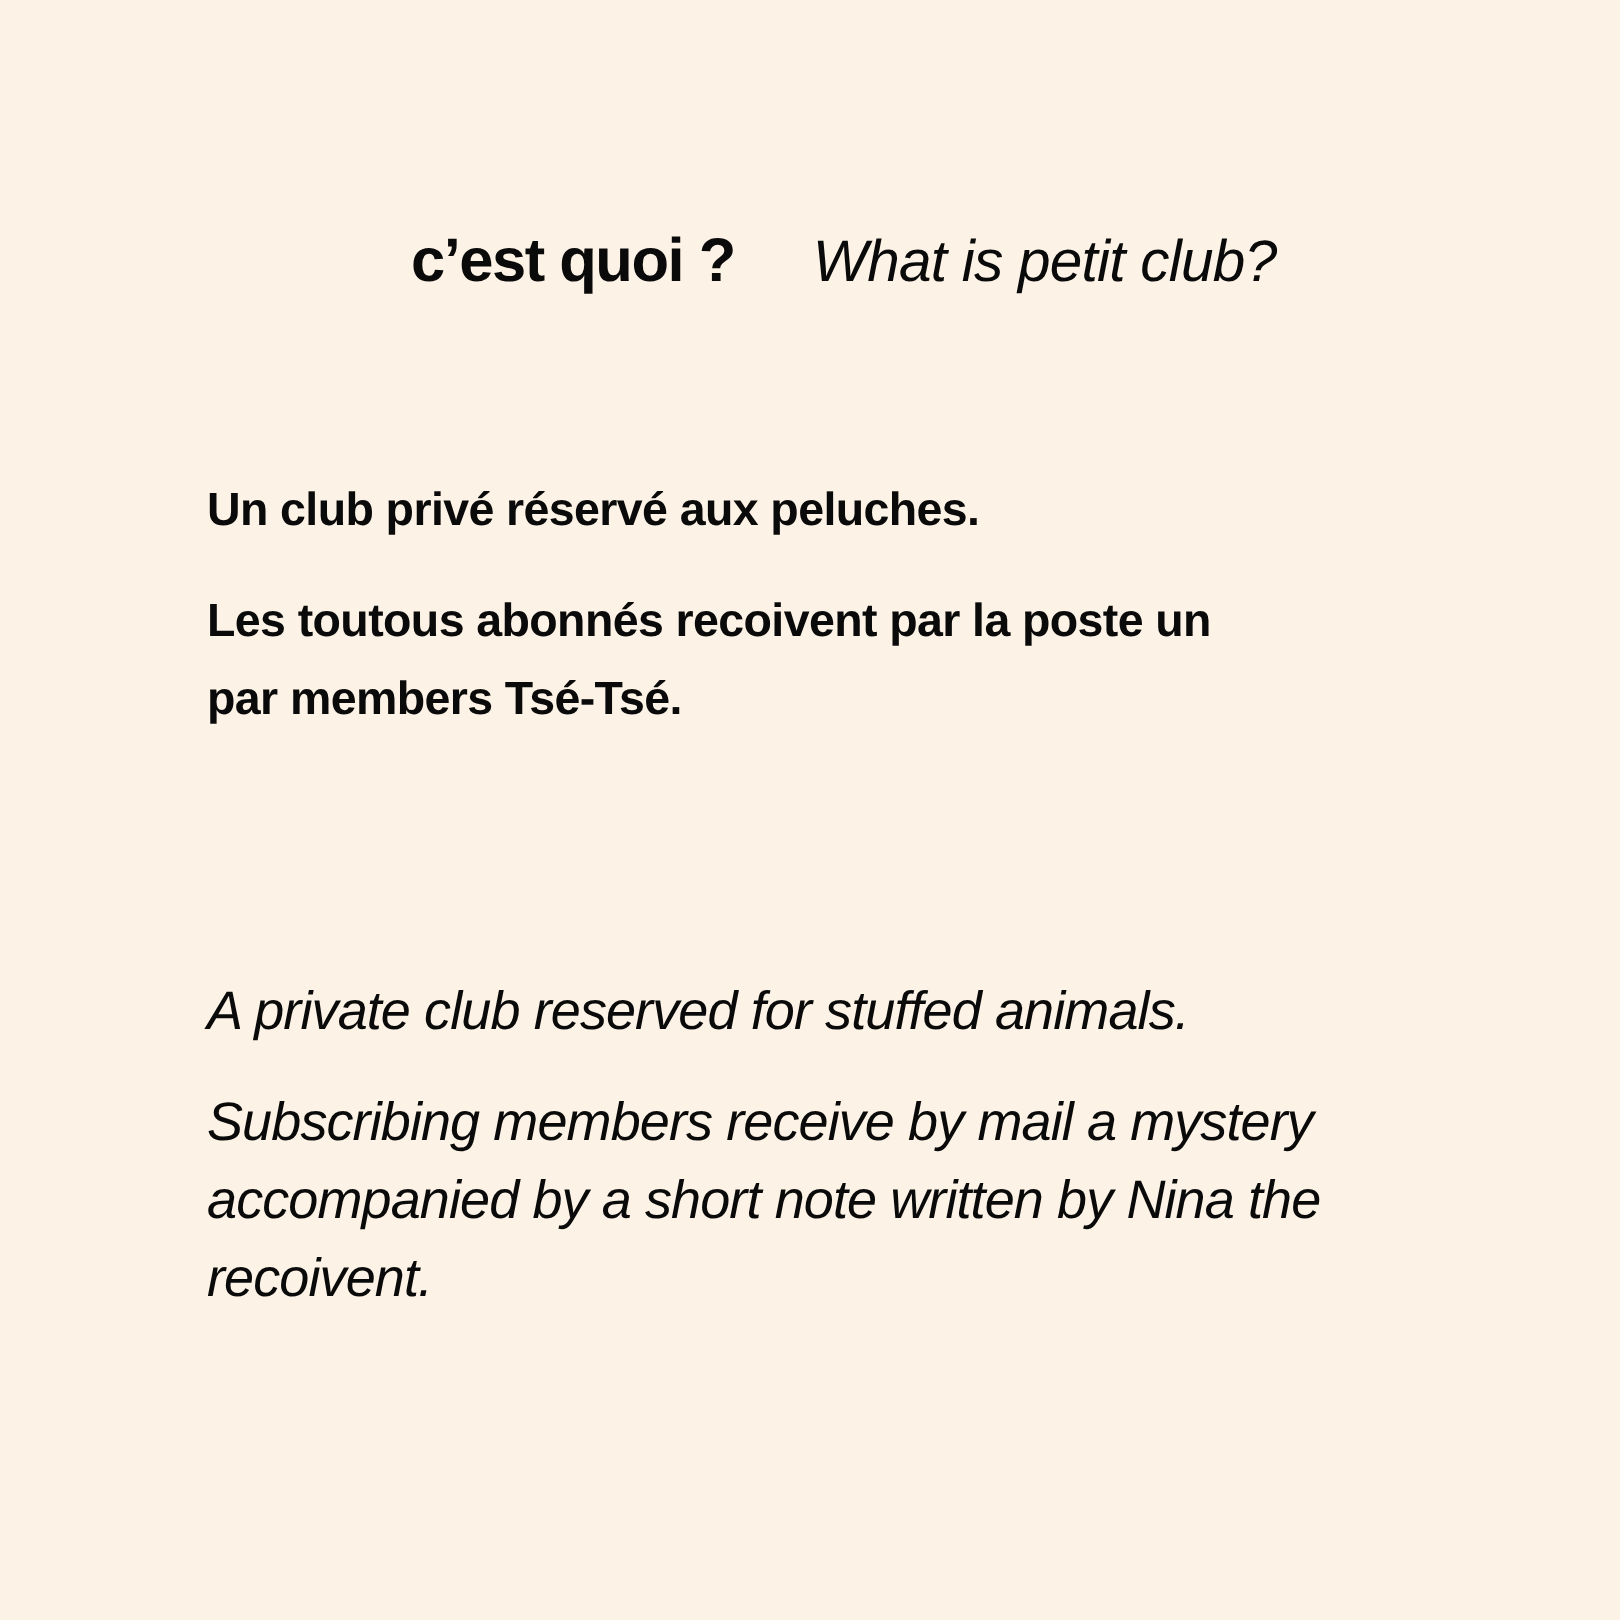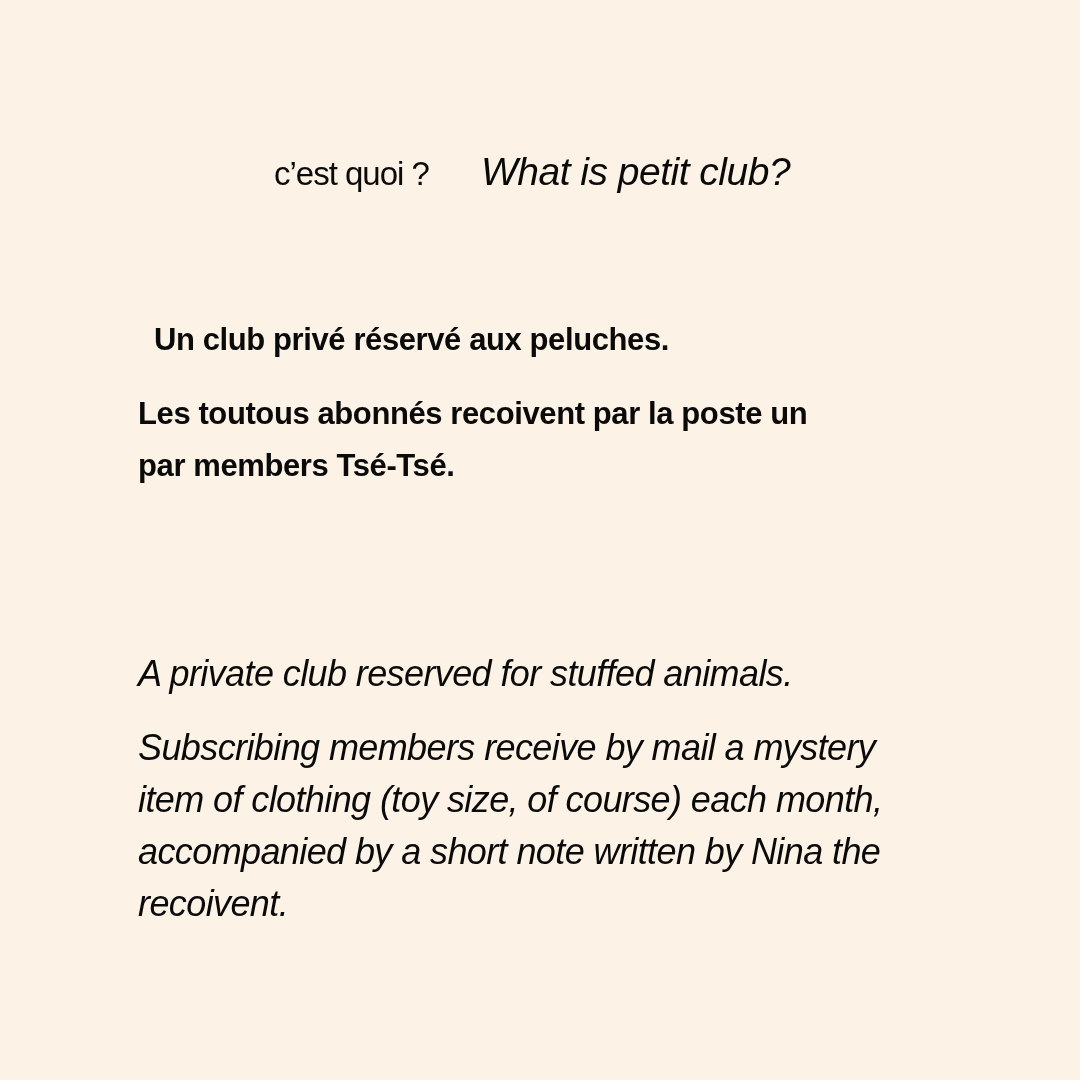--- a/index.html
+++ b/index.html
@@ -8,32 +8,32 @@
       background:#FCF3E6;
       color:#0a0a0a;
       font-family:"Liberation Sans", sans-serif;
       position:relative;
     }
     .title-row {
       position:absolute; top:150px; left:274px;
       display:flex; align-items:baseline; white-space:nowrap;
     }
     .title-fr {
-      font-weight:normal; font-size:33px; letter-spacing:-1px;
+      font-weight:bold; font-size:41px; letter-spacing:-1px;
     }
     .title-en {
       font-style:italic; font-size:39px; margin-left:52px; letter-spacing:-0.5px;
       font-weight:normal;
     }
     .fr-block {
       position:absolute; left:138px; top:314px; width:830px;
       font-weight:bold; font-size:31px; letter-spacing:-0.4px;
     }
     .fr-block p { margin:0; line-height:52px; }
-    .fr-block .p1 { margin-bottom:22px;margin-left:16px; }
+    .fr-block .p1 { margin-bottom:22px; }
     .en-block {
       position:absolute; left:138px; top:648px; width:830px;
       font-style:italic; font-size:36px; letter-spacing:-0.6px;
     }
     .en-block p { margin:0; line-height:52px; }
     .en-block .p1 { margin-bottom:22px; }
   </style>
 </head>
 <body>
 
@@ -44,16 +44,15 @@
 
 <div class="fr-block">
   <p class="p1">Un club privé réservé aux peluches.</p>
   <p>Les toutous abonnés recoivent par la poste un</p>
   <p>par members Tsé-Tsé.</p>
 </div>
 
 <div class="en-block">
   <p class="p1">A private club reserved for stuffed animals.</p>
   <p>Subscribing members receive by mail a mystery</p>
-  <p>item of clothing (toy size, of course) each month,</p>
   <p>accompanied by a short note written by Nina the</p>
   <p>recoivent.</p>
 </div>
 
 </body></html>

